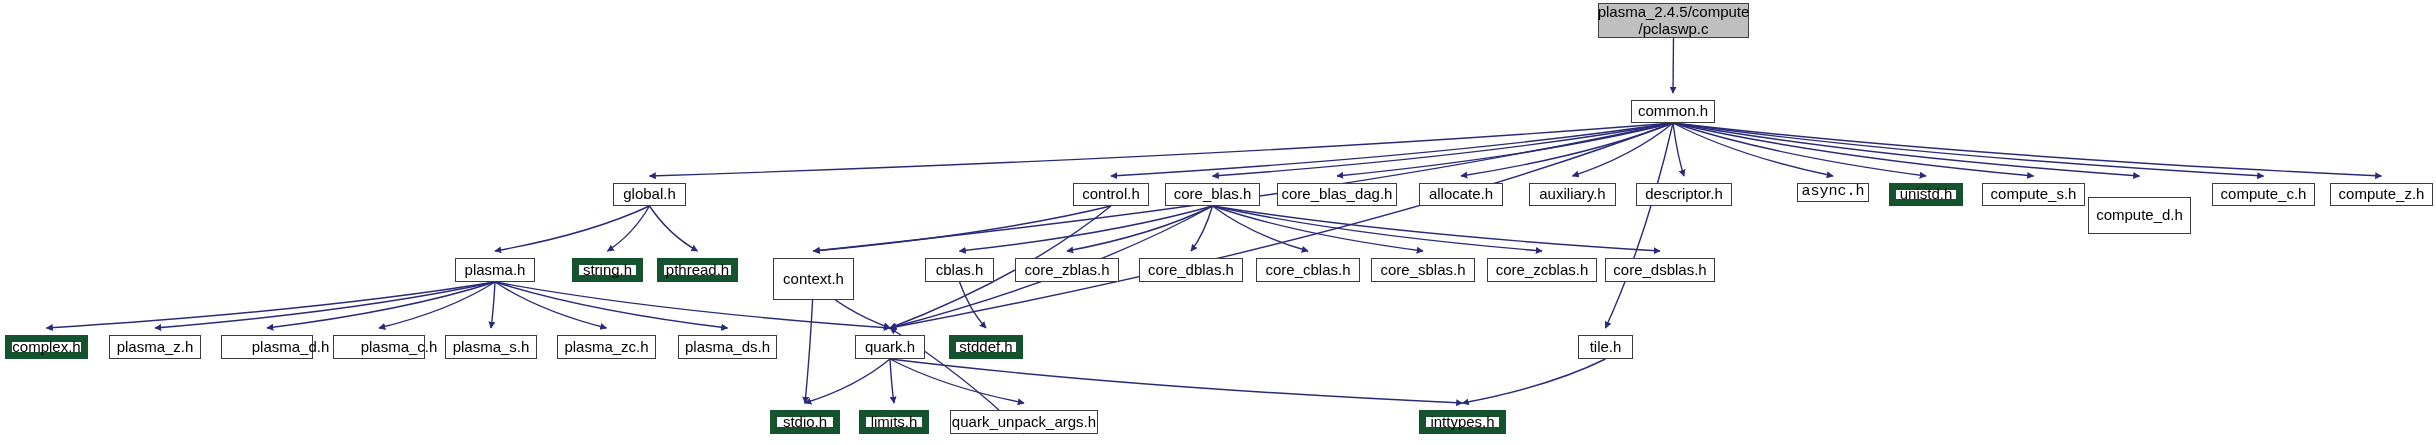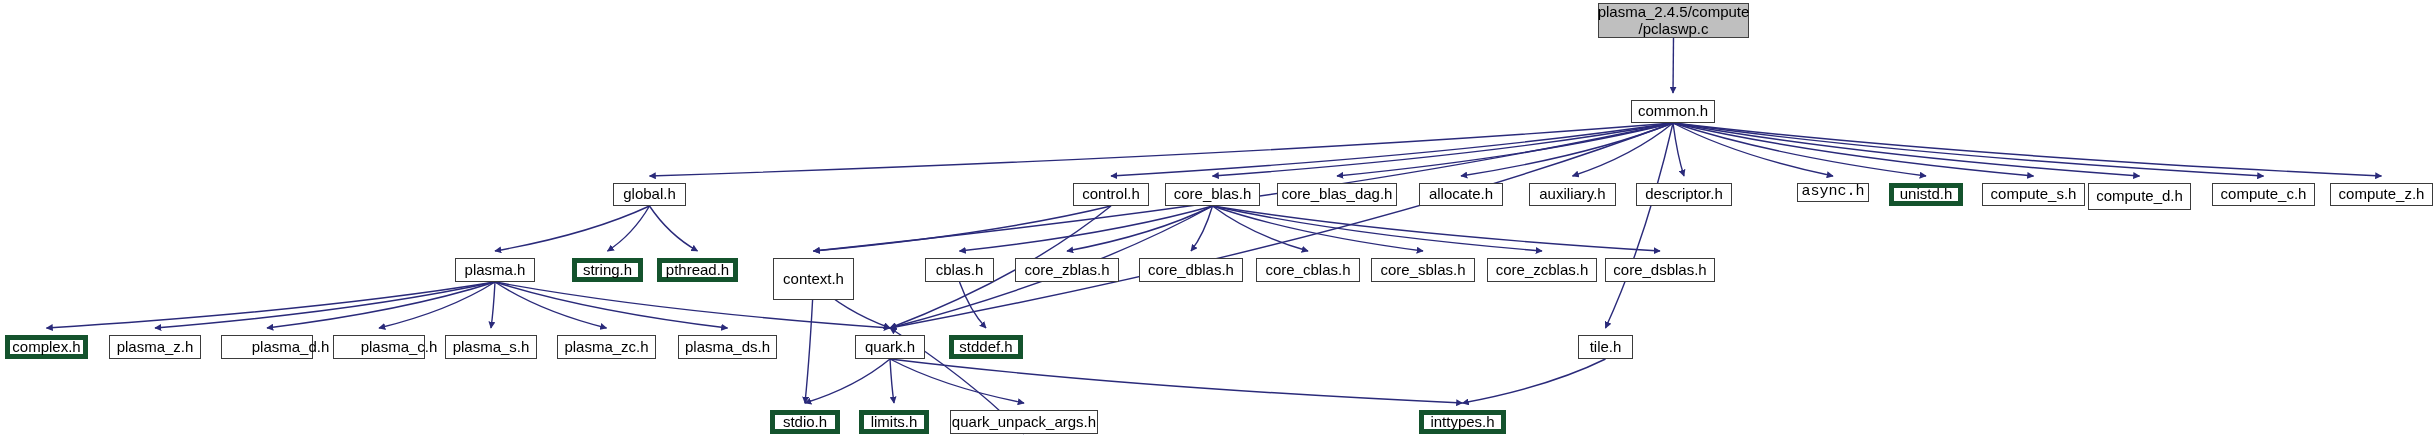--- a/index.html
+++ b/index.html
@@ -26,21 +26,21 @@
     border:1px solid #3b3b3b;
     white-space:pre-line;
     letter-spacing:0px;
   }
   .node.root{
     background:#bfbfbf;
     border:1px solid #404040;
     font-size:15px;
   }
   .node.sys{
-    border:5px solid #14532d;
+    border:7px solid #14532d;
     color:#000000;
   }
 </style>
 </head>
 <body>
 
 <div id="graph-root">
   <svg class="edges" viewBox="0 0 2436 445" xmlns="http://www.w3.org/2000/svg">
     <defs>
       <marker id="arrow" viewBox="0 0 10 10" refX="9" refY="5" markerWidth="5" markerHeight="5" orient="auto-start-reverse">
@@ -104,21 +104,21 @@
       <div class="node" style="left: 613px; top: 183px; width: 73px; height: 23px;">global.h</div>
       <div class="node" style="left: 1073px; top: 183px; width: 76px; height: 23px;">control.h</div>
       <div class="node" style="left: 1165px; top: 183px; width: 95px; height: 23px;">core_blas.h</div>
       <div class="node" style="left: 1277px; top: 183px; width: 120px; height: 23px;">core_blas_dag.h</div>
       <div class="node" style="left: 1419px; top: 183px; width: 84px; height: 23px;">allocate.h</div>
       <div class="node" style="left: 1529px; top: 183px; width: 87px; height: 23px;">auxiliary.h</div>
       <div class="node" style="left: 1636px; top: 183px; width: 96px; height: 23px;">descriptor.h</div>
       <div class="node" style="left: 1797px; top: 183px; width: 72px; height: 19px; font-family: Liberation Mono, monospace;">async.h</div>
       <div class="node sys" style="left: 1889px; top: 183px; width: 74px; height: 23px;">unistd.h</div>
       <div class="node" style="left: 1982px; top: 183px; width: 103px; height: 23px;">compute_s.h</div>
-      <div class="node" style="left: 2088px; top: 183px; width: 103px; height: 27px;">compute_d.h</div>
+      <div class="node" style="left: 2088px; top: 197px; width: 103px; height: 37px;">compute_d.h</div>
       <div class="node" style="left: 2212px; top: 183px; width: 103px; height: 23px;">compute_c.h</div>
       <div class="node" style="left: 2330px; top: 183px; width: 103px; height: 23px;">compute_z.h</div>
       <div class="node" style="left: 455px; top: 258px; width: 80px; height: 24px;">plasma.h</div>
       <div class="node sys" style="left: 572px; top: 258px; width: 71px; height: 24px;">string.h</div>
       <div class="node sys" style="left: 657px; top: 258px; width: 81px; height: 24px;">pthread.h</div>
       <div class="node" style="left: 773px; top: 258px; width: 81px; height: 42px;">context.h</div>
       <div class="node" style="left: 925px; top: 258px; width: 69px; height: 24px;">cblas.h</div>
       <div class="node" style="left: 1015px; top: 258px; width: 104px; height: 24px;">core_zblas.h</div>
       <div class="node" style="left: 1139px; top: 258px; width: 104px; height: 24px;">core_dblas.h</div>
       <div class="node" style="left: 1256px; top: 258px; width: 104px; height: 24px;">core_cblas.h</div>

